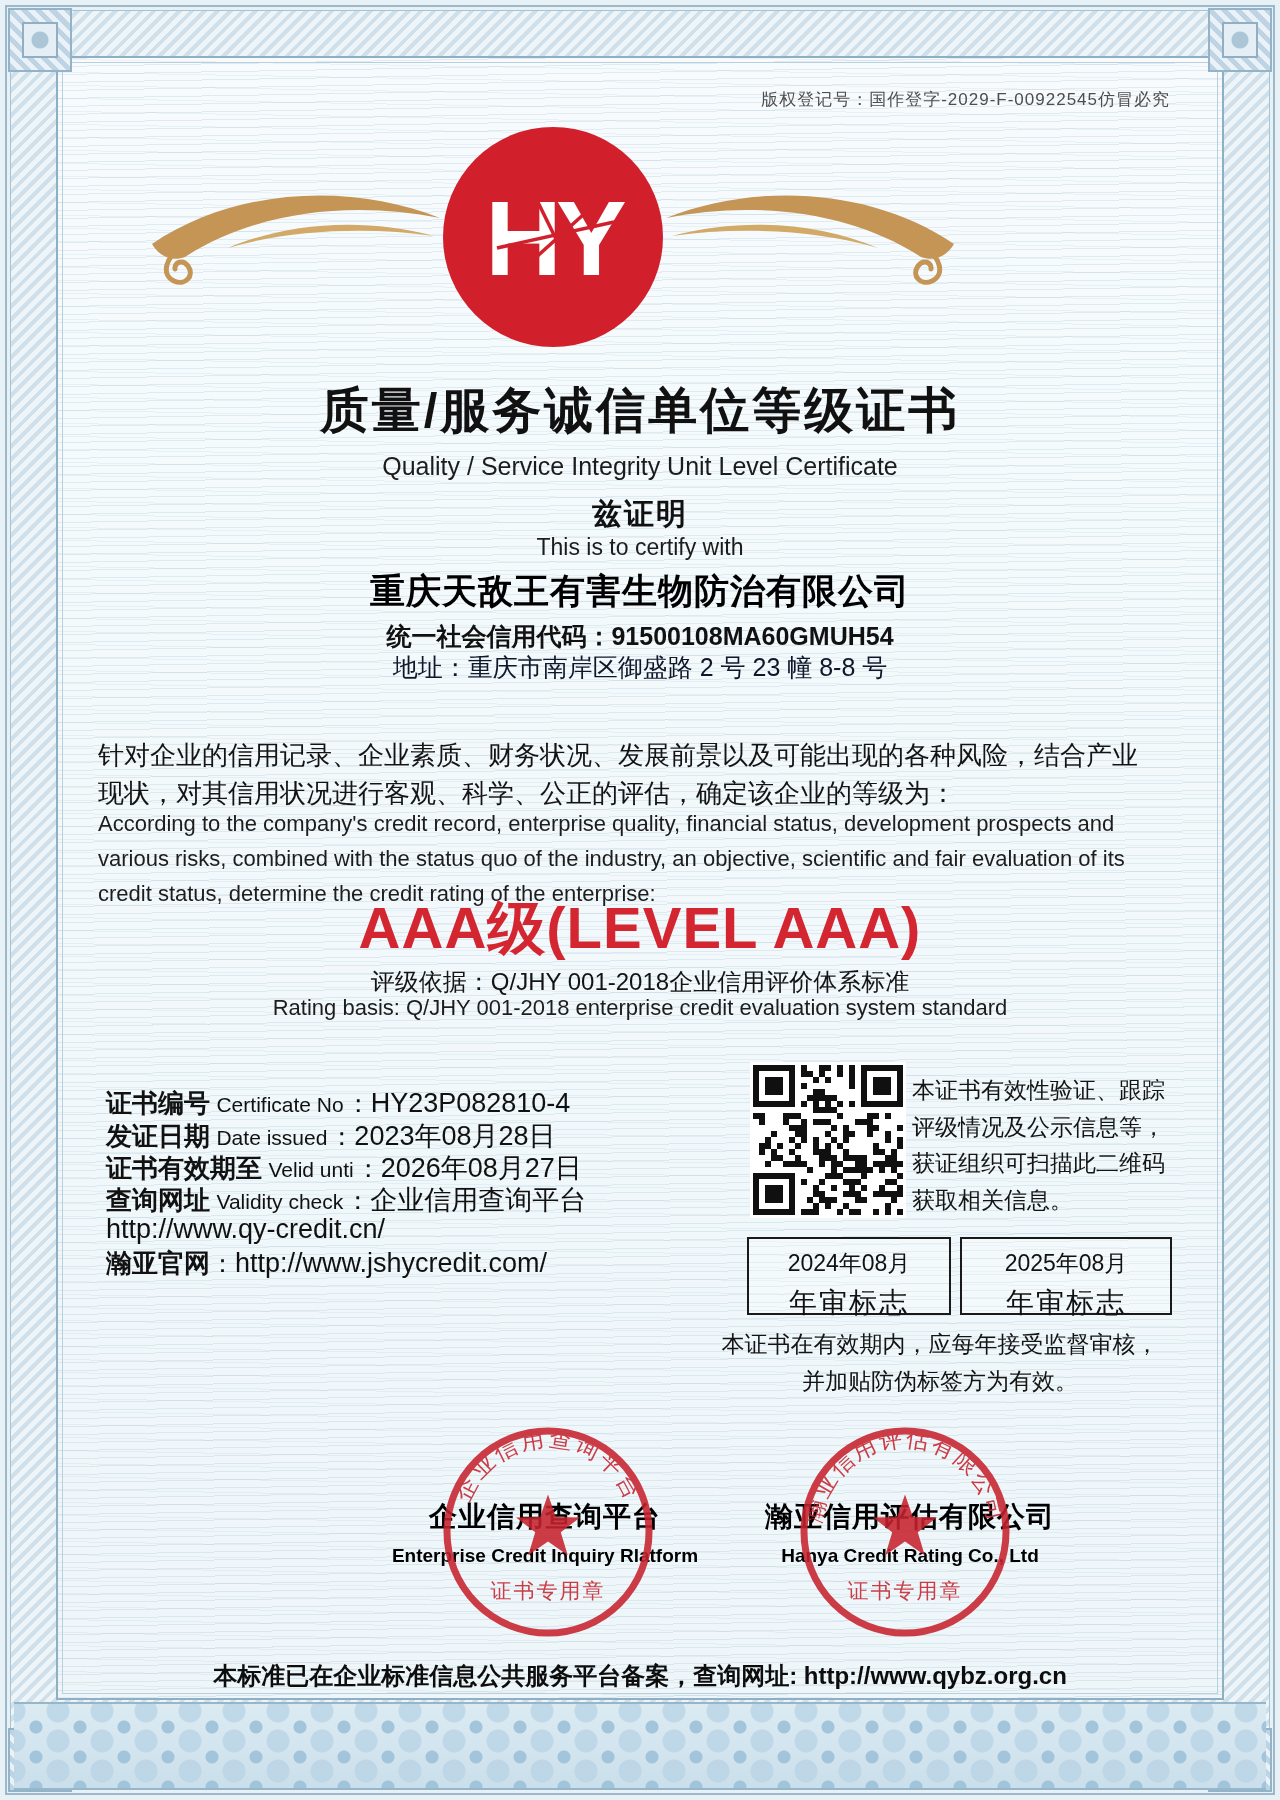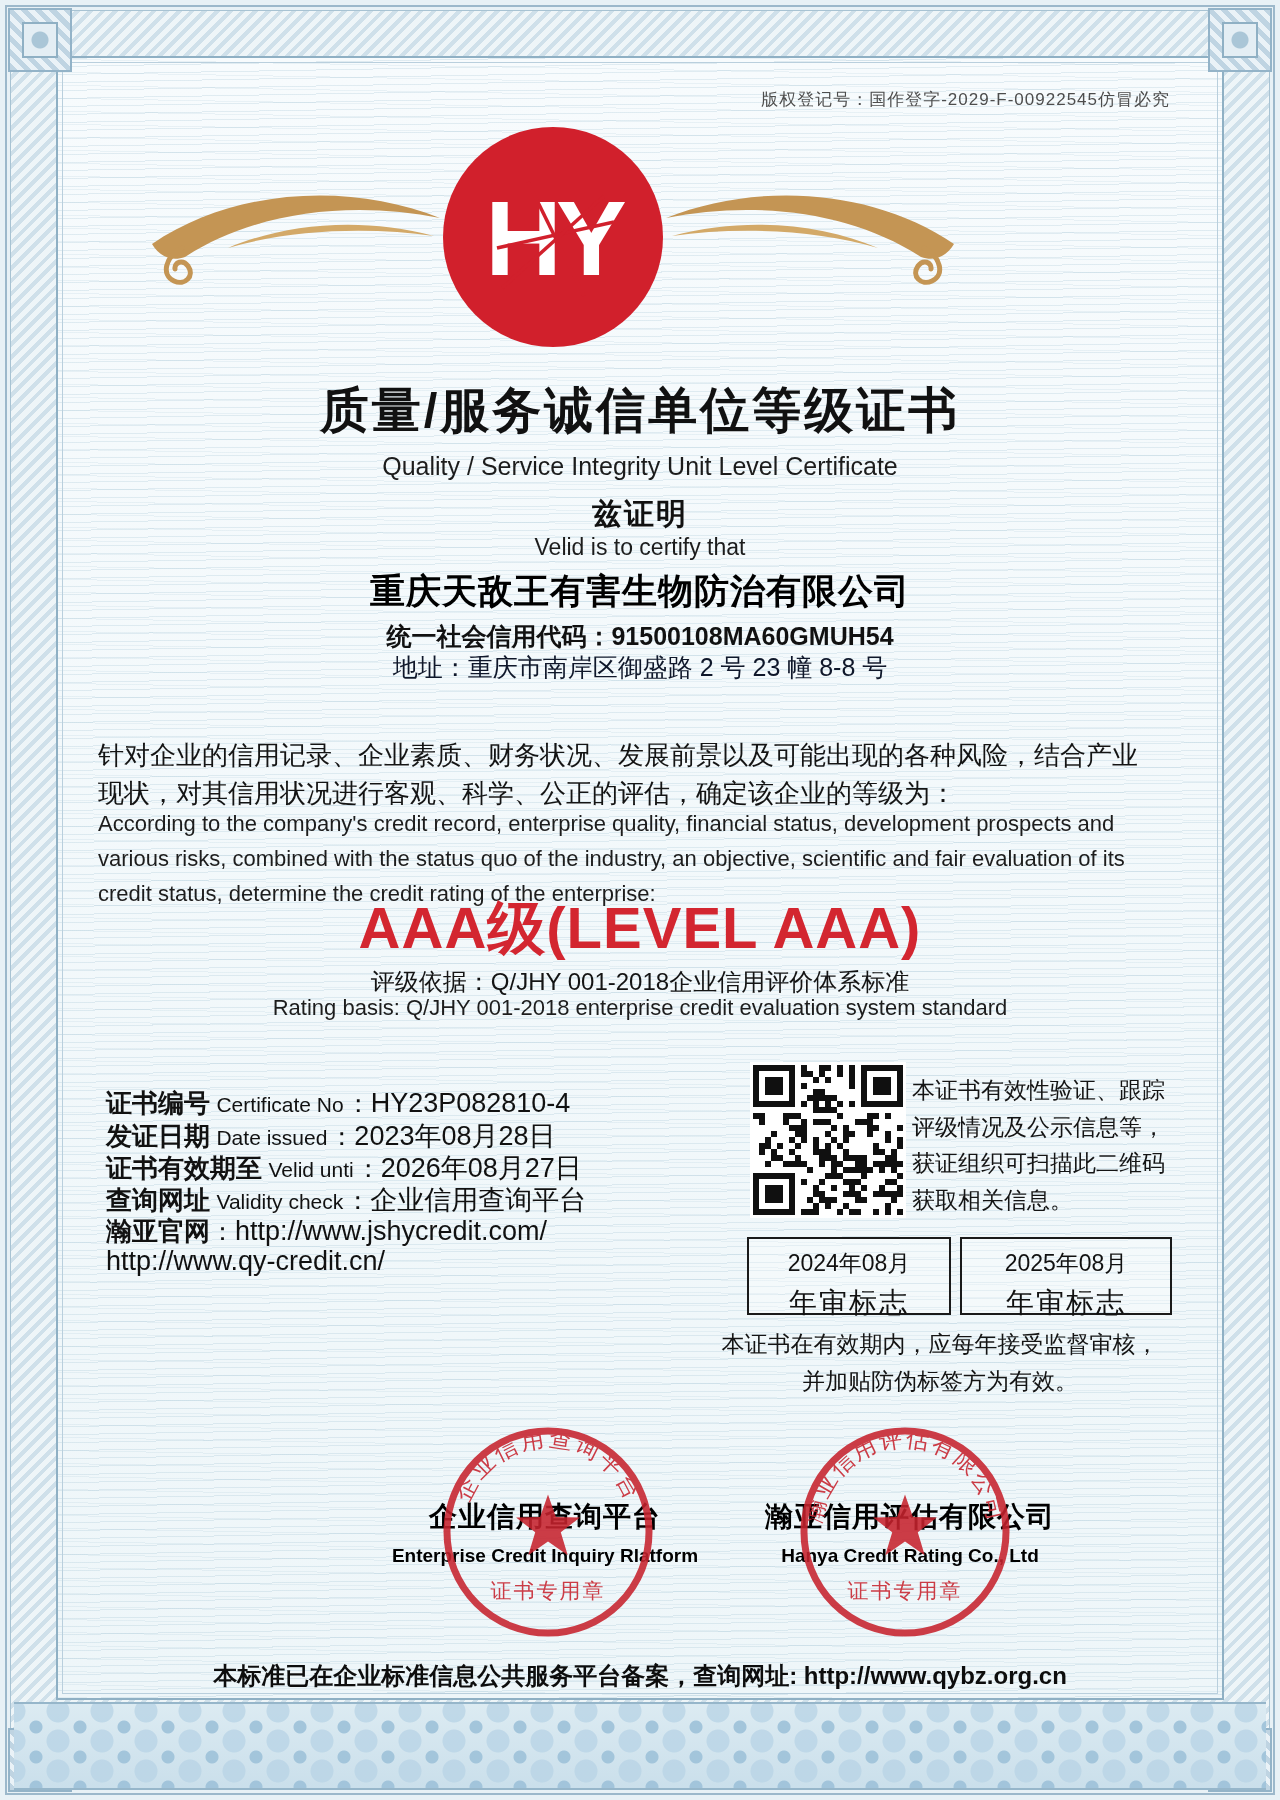--- a/index.html
+++ b/index.html
@@ -137,21 +137,21 @@
         <path d="M55,122 L172,96"></path>
         <path d="M86,56 L142,170"></path>
         <path d="M60,162 L162,70"></path>
       </g>
     </svg>
   </div>
 
   <div class="abs ctr title-zh">质量/服务诚信单位等级证书</div>
   <div class="abs ctr title-en">Quality / Service Integrity Unit Level Certificate</div>
   <div class="abs ctr certify-zh">兹证明</div>
-  <div class="abs ctr certify-en">Velid is to certify that</div>
+  <div class="abs ctr certify-en">This is to certify with</div>
 
   <div class="abs ctr company">重庆天敌王有害生物防治有限公司</div>
   <div class="abs ctr credit-code">统一社会信用代码：91500108MA60GMUH54</div>
   <div class="abs ctr address">地址：重庆市南岸区御盛路 2 号 23 幢 8-8 号</div>
 
   <div class="abs para-zh">
     <div>针对企业的信用记录、企业素质、财务状况、发展前景以及可能出现的各种风险，结合产业</div>
     <div>现状，对其信用状况进行客观、科学、公正的评估，确定该企业的等级为：</div>
   </div>
   <div class="abs para-en">According to the company's credit record, enterprise quality, financial status, development prospects and various risks, combined with the status quo of the industry, an objective, scientific and fair evaluation of its credit status, determine the credit rating of the enterprise:</div>
@@ -171,24 +171,24 @@
     </div>
     <div class="detail-line">
       <span class="zh">证书有效期至</span>
       <span class="en">Velid unti</span><span class="sep">：</span><span class="val">2026年08月27日</span>
     </div>
     <div class="detail-line">
       <span class="zh">查询网址</span>
       <span class="en">Validity check</span><span class="sep">：</span><span class="val">企业信用查询平台</span>
     </div>
     <div class="detail-line">
+      <span class="val">http://www.qy-credit.cn/</span>
+    </div>
+    <div class="detail-line">
       <span class="zh">瀚亚官网</span><span class="sep">：</span><span class="val">http://www.jshycredit.com/</span>
-    </div>
-    <div class="detail-line">
-      <span class="val">http://www.qy-credit.cn/</span>
     </div>
   </div>
 
   <div class="abs qr-box">
     <svg id="qr-svg" width="156" height="156" viewBox="0 0 156 156">
         <rect x="51" y="3" width="6" height="6" fill="#101010"></rect>
         <rect x="69" y="3" width="6" height="6" fill="#101010"></rect>
         <rect x="75" y="3" width="6" height="6" fill="#101010"></rect>
         <rect x="87" y="3" width="6" height="6" fill="#101010"></rect>
         <rect x="99" y="3" width="6" height="6" fill="#101010"></rect>

